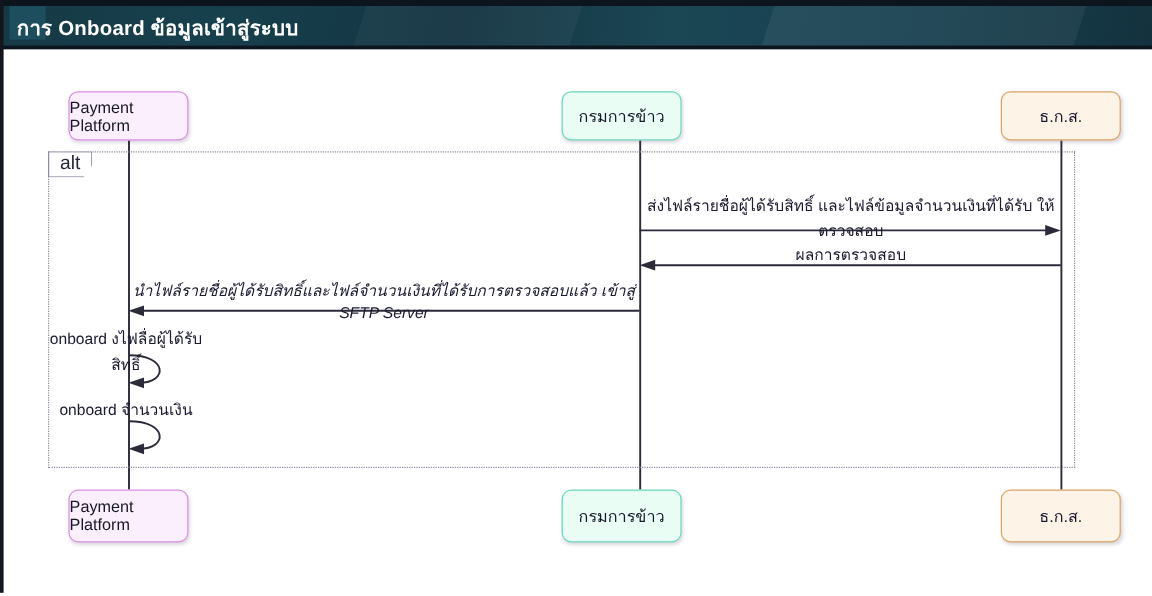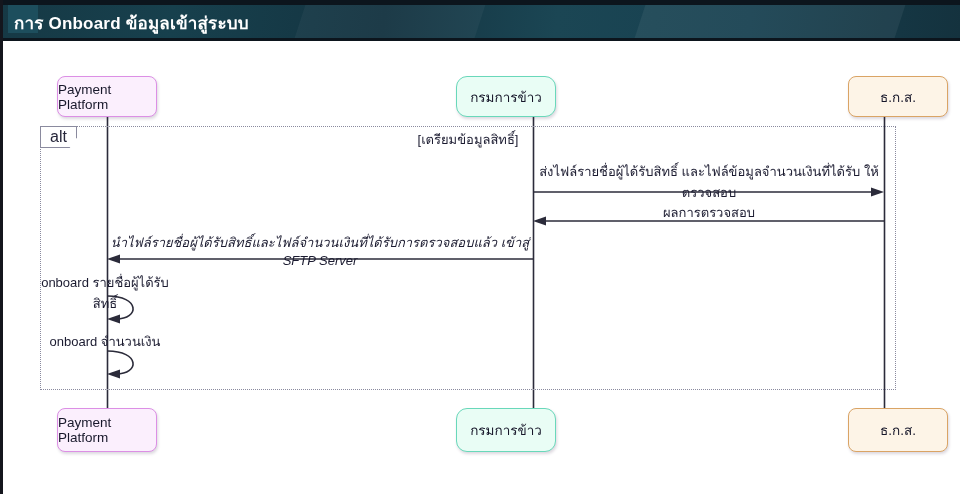--- a/index.html
+++ b/index.html
@@ -27,22 +27,22 @@
 
   
   .canvas{position:absolute;left:0;top:41px;width:960px;height:456px;background:#fff;}
   .svg-layer{position:absolute;left:0;top:0;width:960px;height:456px;}
 
   
   .pbox{position:absolute;display:flex;align-items:center;justify-content:center;
     border:1.5px solid #999;border-radius:8px;font-size:13.5px;color:#17172a;
     background:#fff;box-shadow:1px 2px 3px rgba(60,40,80,.18);z-index:5;}
   .p1{left:57px;width:100px;}
-  .p2{left:456px;width:100px;border-radius:11px;}
-  .p3{left:834px;width:100px;margin-left:14px;}
+  .p2{left:468px;width:100px;}
+  .p3{left:834px;width:100px;}
   .prow-top{top:35px;height:41px;}
   .prow-bottom{top:367px;height:44px;}
 
   
   .alt-frame{position:absolute;left:40px;top:85px;width:856px;height:264px;
     border:1px dotted var(--frame-border);z-index:1;}
   .alt-label{position:absolute;left:40px;top:85px;width:37px;height:22px;background:#fff;
     border:1px solid var(--frame-border);display:flex;align-items:center;justify-content:center;
     font-size:16px;color:#26263a;clip-path:polygon(0 0,100% 0,100% 52%,80% 100%,0 100%);z-index:4;}
   .alt-cond{position:absolute;left:40px;top:88px;width:856px;text-align:center;
@@ -93,21 +93,20 @@
         <path fill="none" d="M 107.5 255 C 140 255, 140 278, 116 278"></path>
         <polygon stroke="none" points="107,278 120,273.5 120,282.5"></polygon>
 
         <path fill="none" d="M 107.5 310 C 140 310, 140 333, 116 333"></path>
         <polygon stroke="none" points="107,333 120,328.5 120,337.5"></polygon>
       </g>
     </svg>
 
     <div class="alt-frame"></div>
     <div class="alt-label">alt</div>
-    <div class="alt-cond">[เตรียมข้อมูลสิทธิ์]</div>
 
     <div class="pbox p1 prow-top" style="background: rgb(251, 239, 253); border-color: rgb(220, 143, 229);">
       <span>Payment Platform</span>
     </div>
     <div class="pbox p2 prow-top" style="background: rgb(233, 253, 245); border-color: rgb(105, 216, 186);">
       <span>กรมการข้าว</span>
     </div>
     <div class="pbox p3 prow-top" style="background: rgb(253, 244, 231); border-color: rgb(218, 164, 101);">
       <span>ธ.ก.ส.</span>
     </div>
@@ -118,17 +117,17 @@
     <div class="pbox p2 prow-bottom" style="background: rgb(233, 253, 245); border-color: rgb(105, 216, 186);">
       <span>กรมการข้าว</span>
     </div>
     <div class="pbox p3 prow-bottom" style="background: rgb(253, 244, 231); border-color: rgb(218, 164, 101);">
       <span>ธ.ก.ส.</span>
     </div>
 
     <div class="msg m1">ส่งไฟล์รายชื่อผู้ได้รับสิทธิ์ และไฟล์ข้อมูลจำนวนเงินที่ได้รับ ให้ตรวจสอบ</div>
     <div class="msg m2">ผลการตรวจสอบ</div>
     <div class="msg m3">นำไฟล์รายชื่อผู้ได้รับสิทธิ์และไฟล์จำนวนเงินที่ได้รับการตรวจสอบแล้ว เข้าสู่ SFTP Server</div>
-    <div class="msg m4">onboard รายชื่อผู้ได้รับสิทธิ์</div>
+    <div class="msg m4">onboard งไฟลื่อผู้ได้รับสิทธิ์</div>
     <div class="msg m5">onboard จำนวนเงิน</div>
 
   </div>
 </div>
 
 </body></html>

